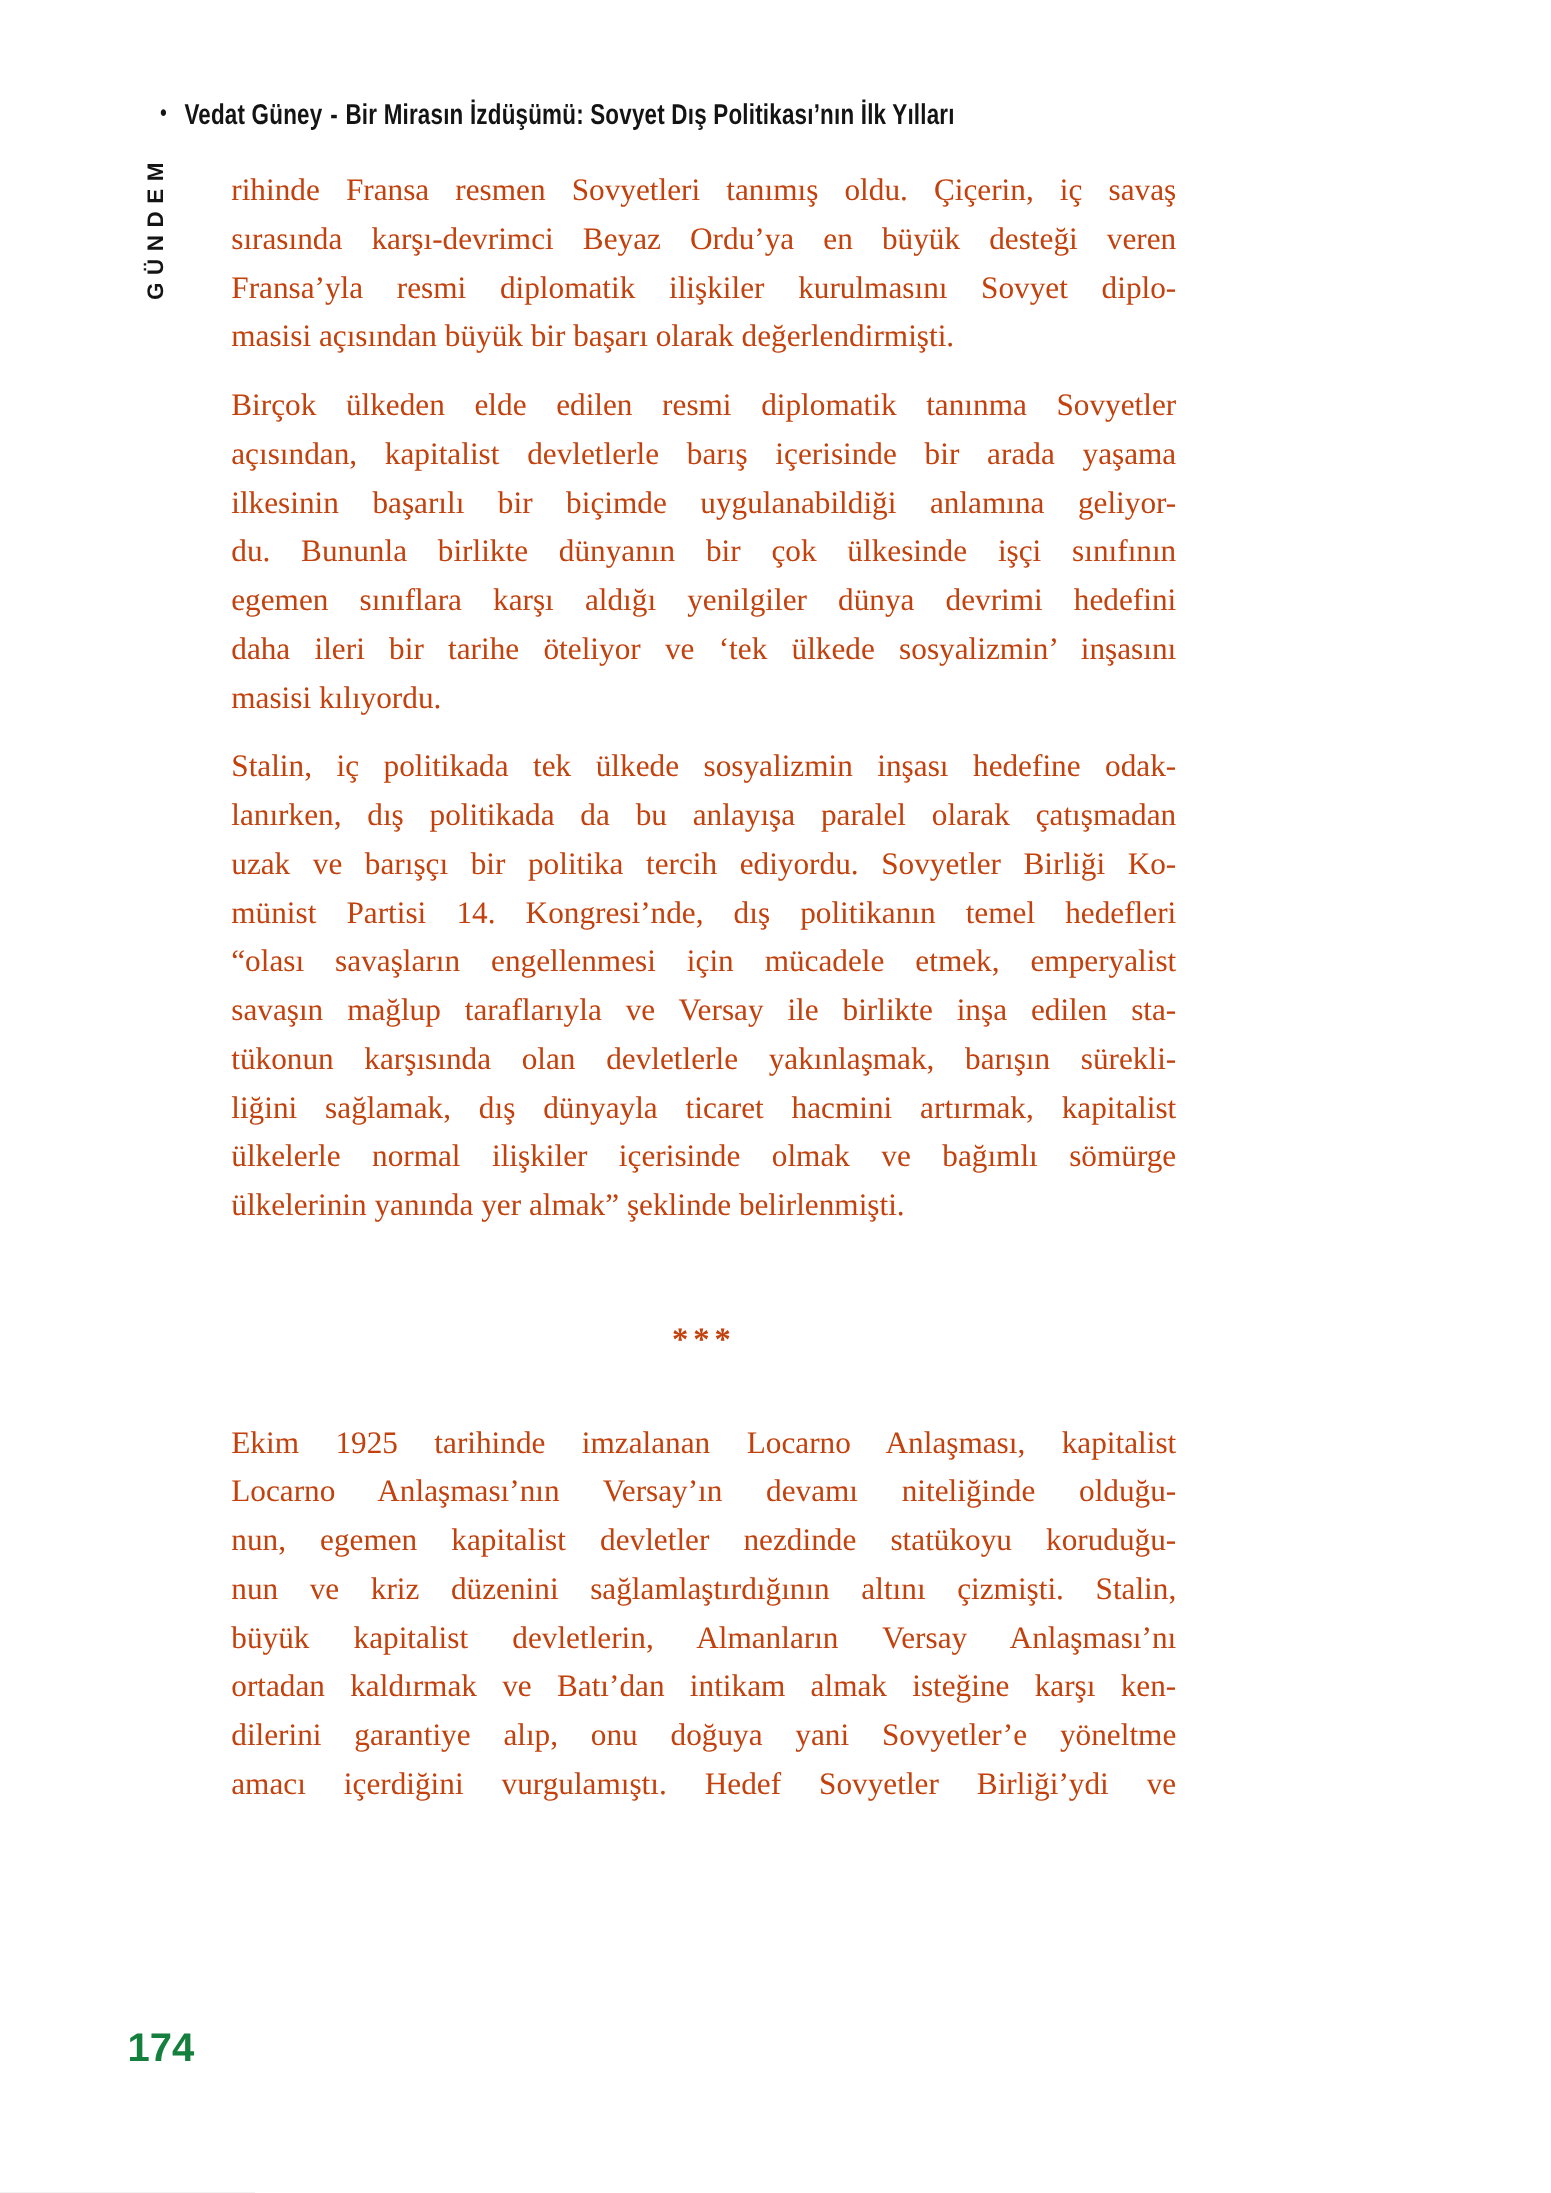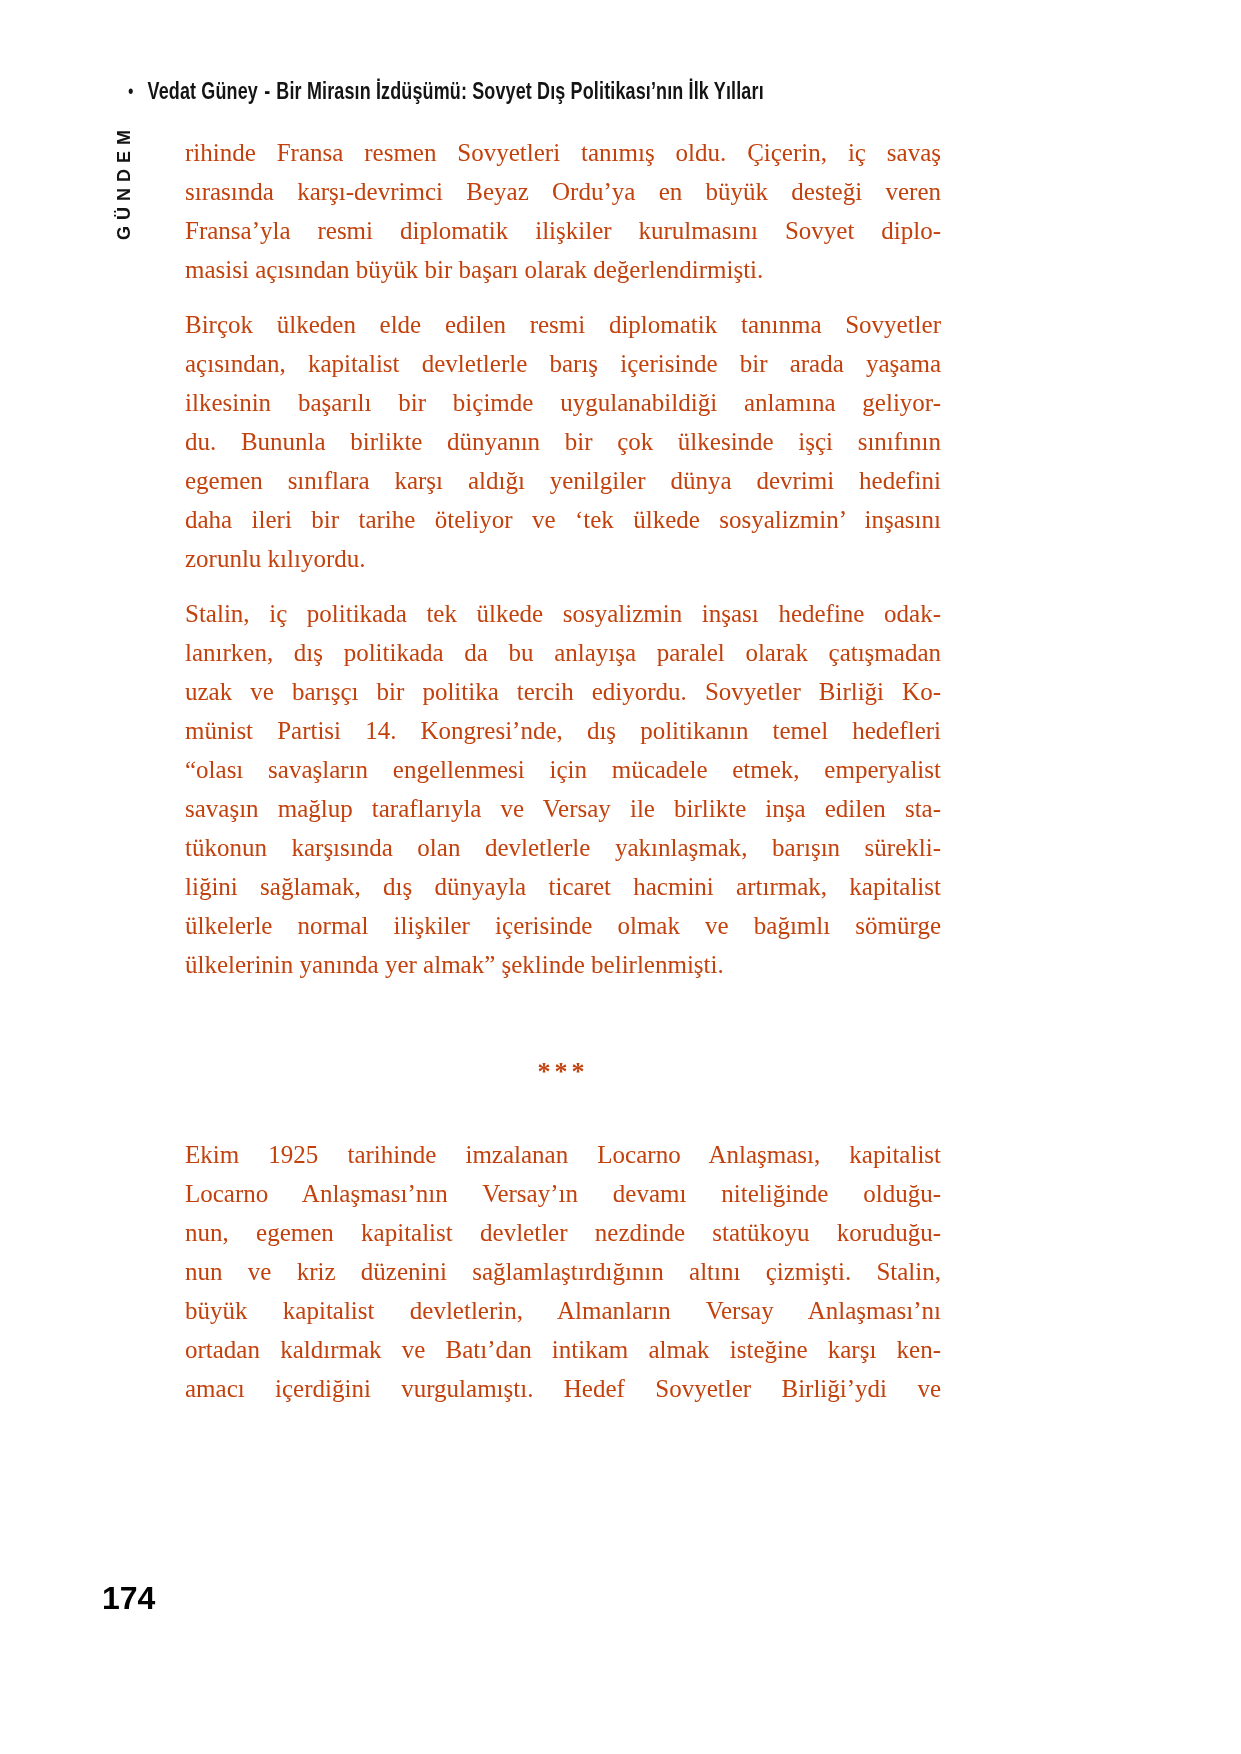--- a/index.html
+++ b/index.html
@@ -71,25 +71,25 @@
     margin-bottom: 44px;
     text-align: center;
     font-size: 26px;
     font-weight: bold;
     letter-spacing: 4px;
     line-height: 39px;
   }
 
   .page-number {
     position: absolute;
-    left: 102px; top: 1580px;
+    left: 102px; top: 1620px;
     font-family: "Liberation Sans", sans-serif;
     font-weight: bold;
     font-size: 32px;
-    color: #000000;
+    color: #15803d;
   }
 </style>
 </head>
 <body>
 
 <div class="page">
 
   <div class="header">
     <span class="bullet">•</span>
     <span class="author">Vedat Güney</span>
@@ -106,21 +106,21 @@
         <div class="line">Fransa’yla resmi diplomatik ilişkiler kurulmasını Sovyet diplo-</div>
         <div class="line">masisi açısından büyük bir başarı olarak değerlendirmişti.</div>
       </div>
     <div class="para">
         <div class="line">Birçok ülkeden elde edilen resmi diplomatik tanınma Sovyetler</div>
         <div class="line">açısından, kapitalist devletlerle barış içerisinde bir arada yaşama</div>
         <div class="line">ilkesinin başarılı bir biçimde uygulanabildiği anlamına geliyor-</div>
         <div class="line">du. Bununla birlikte dünyanın bir çok ülkesinde işçi sınıfının</div>
         <div class="line">egemen sınıflara karşı aldığı yenilgiler dünya devrimi hedefini</div>
         <div class="line">daha ileri bir tarihe öteliyor ve ‘tek ülkede sosyalizmin’ inşasını</div>
-        <div class="line">zorunlu kılıyordu.</div>
+        <div class="line">masisi kılıyordu.</div>
       </div>
     <div class="para">
         <div class="line">Stalin, iç politikada tek ülkede sosyalizmin inşası hedefine odak-</div>
         <div class="line">lanırken, dış politikada da bu anlayışa paralel olarak çatışmadan</div>
         <div class="line">uzak ve barışçı bir politika tercih ediyordu. Sovyetler Birliği Ko-</div>
         <div class="line">münist Partisi 14. Kongresi’nde, dış politikanın temel hedefleri</div>
         <div class="line">“olası savaşların engellenmesi için mücadele etmek, emperyalist</div>
         <div class="line">savaşın mağlup taraflarıyla ve Versay ile birlikte inşa edilen sta-</div>
         <div class="line">tükonun karşısında olan devletlerle yakınlaşmak, barışın sürekli-</div>
         <div class="line">liğini sağlamak, dış dünyayla ticaret hacmini artırmak, kapitalist</div>
@@ -128,19 +128,20 @@
         <div class="line">ülkelerinin yanında yer almak” şeklinde belirlenmişti.</div>
       </div>
     <div class="section-break">***</div>
     <div class="para cont">
         <div class="line">Ekim 1925 tarihinde imzalanan Locarno Anlaşması, kapitalist</div>
         <div class="line">Locarno Anlaşması’nın Versay’ın devamı niteliğinde olduğu-</div>
         <div class="line">nun, egemen kapitalist devletler nezdinde statükoyu koruduğu-</div>
         <div class="line">nun ve kriz düzenini sağlamlaştırdığının altını çizmişti. Stalin,</div>
         <div class="line">büyük kapitalist devletlerin, Almanların Versay Anlaşması’nı</div>
         <div class="line">ortadan kaldırmak ve Batı’dan intikam almak isteğine karşı ken-</div>
+        <div class="line">dilerini garantiye alıp, onu doğuya yani Sovyetler’e yöneltme</div>
         <div class="line">amacı içerdiğini vurgulamıştı. Hedef Sovyetler Birliği’ydi ve</div>
       </div>
   </main>
 
   <div class="page-number">174</div>
 
 </div>
 
 </body></html>

